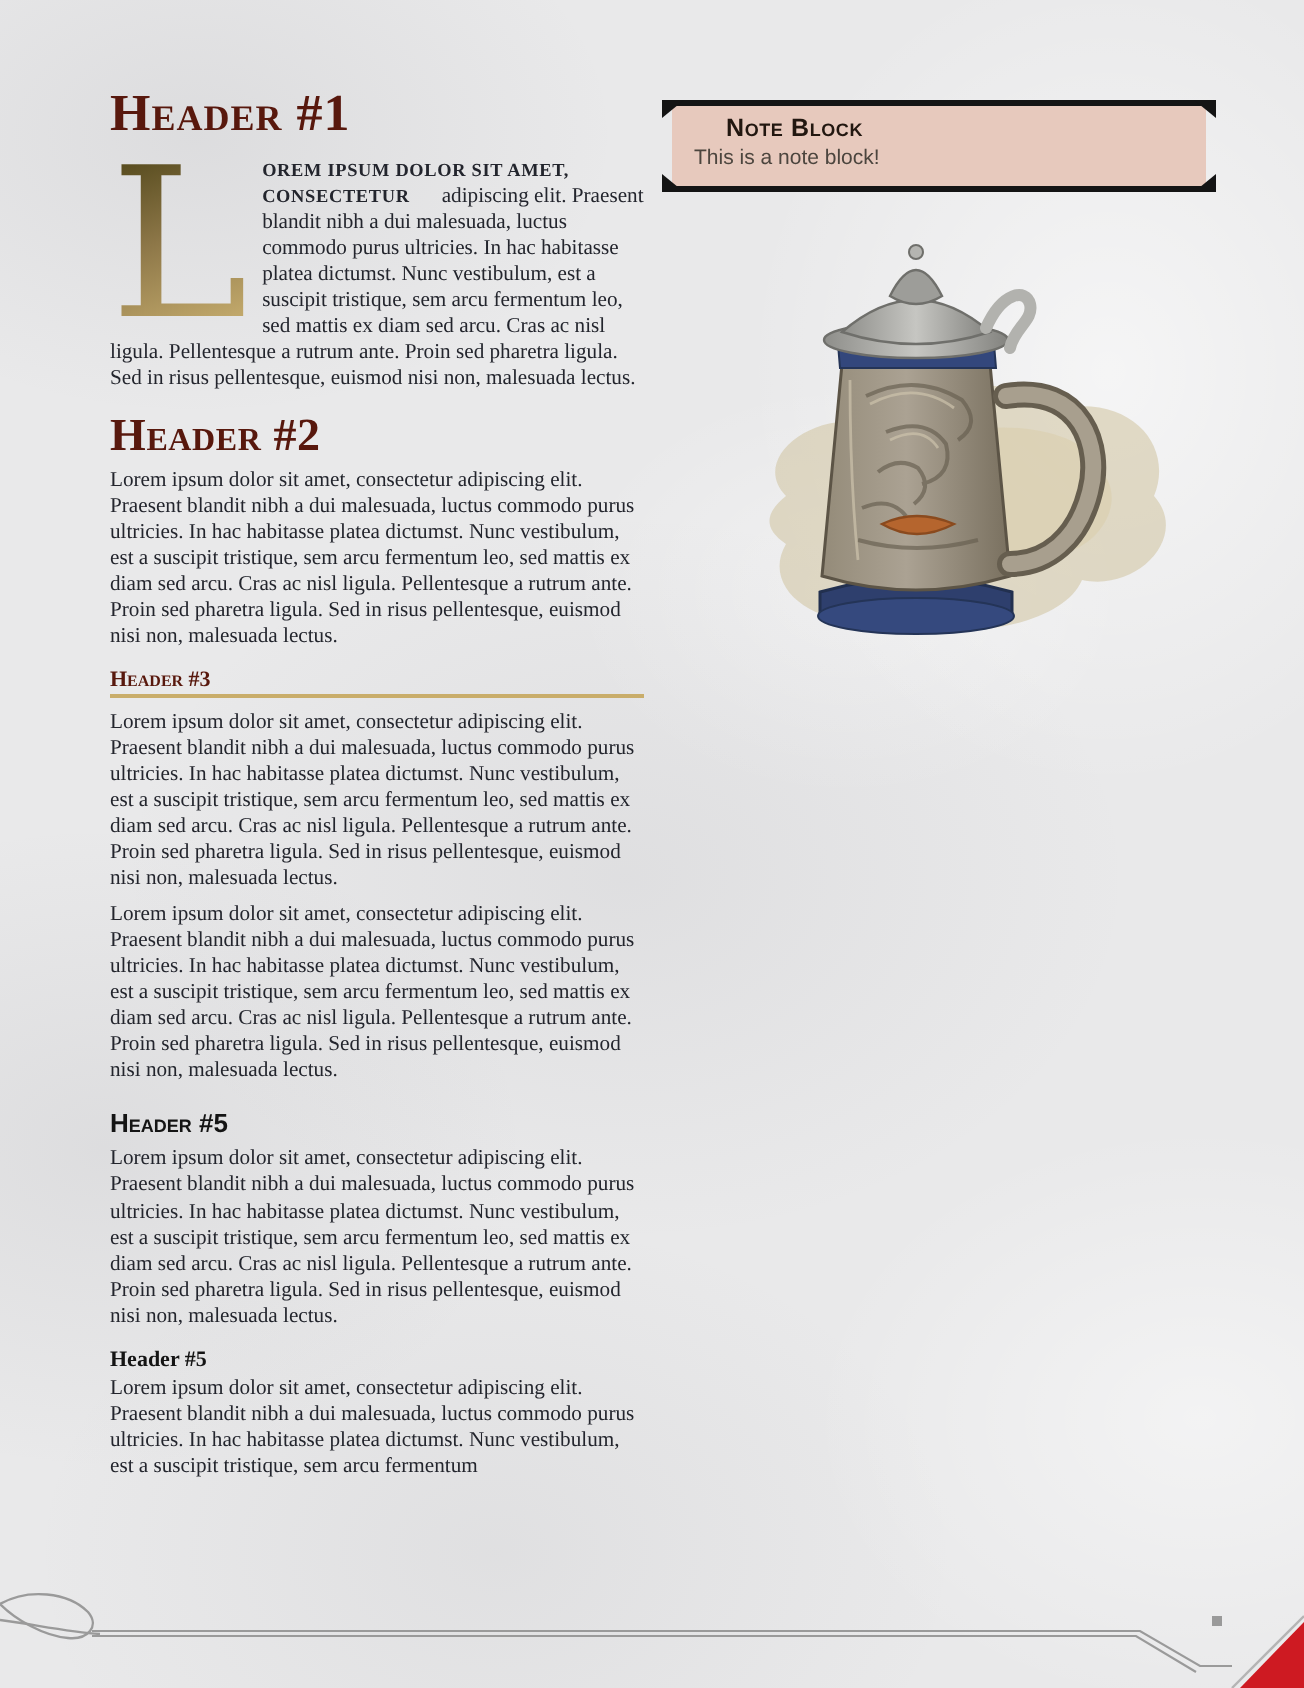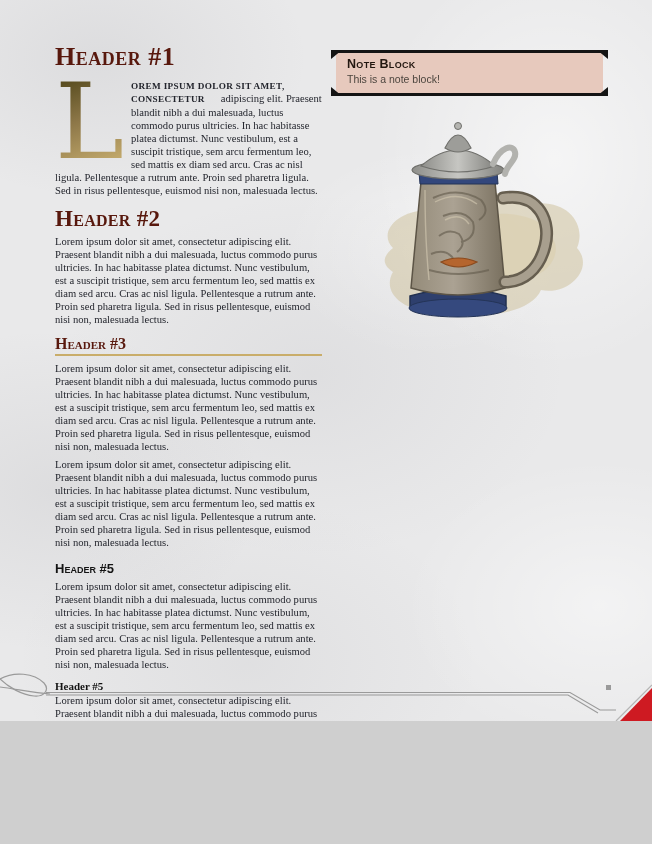--- a/index.html
+++ b/index.html
@@ -1,35 +1,35 @@
 <!DOCTYPE html>
 <html><head>
 <meta charset="utf-8">
 <style>
   html,body{margin:0;padding:0;background:#cfcfcf;}
   .page{
-    position:relative;width:652px;height:721px;overflow:hidden;margin:0 auto;
+    position:relative;width:652px;height:844px;overflow:hidden;margin:0 auto;
     background-color:#e9e9ea;
     background-image:
       radial-gradient(ellipse 300px 200px at 15% 8%,  rgba(110,110,118,.10), transparent 70%),
       radial-gradient(ellipse 260px 300px at 85% 22%, rgba(255,255,255,.55), transparent 70%),
       radial-gradient(ellipse 360px 260px at 48% 52%, rgba(120,120,128,.09), transparent 70%),
       radial-gradient(ellipse 300px 230px at 8% 68%,  rgba(115,115,122,.10), transparent 70%),
       radial-gradient(ellipse 280px 210px at 92% 84%, rgba(255,255,255,.45), transparent 70%),
       radial-gradient(ellipse 330px 240px at 38% 92%, rgba(115,115,122,.08), transparent 70%),
       radial-gradient(ellipse 200px 150px at 65% 35%, rgba(255,255,255,.35), transparent 70%);
     font-family:"Liberation Serif", serif; color:#23252d;
   }
   .columns{position:absolute;left:55px;top:40px;width:548px;display:flex;gap:14px;}
   .col{width:267px;flex:0 0 267px;}
   p.body{font-size:10.6px;line-height:1.23;margin:0 0 5px 0;text-align:left;}
   h1.hb,h2.hb,h3.hb,h4.hb{font-family:"Liberation Serif", serif;font-variant:small-caps;color:#58180d;font-weight:700;}
   h1.hb{font-size:26px;margin:2px 0 7px 0;letter-spacing:.5px;}
   h2.hb{font-size:23px;margin:9px 0 3px 0;letter-spacing:.3px;}
-  h3.hb{font-size:16px;margin:9px 0 6px 0;border-bottom:2px solid #c9ad6a;padding-bottom:1px;}
+  h3.hb{font-size:11px;margin:9px 0 6px 0;border-bottom:2px solid #c9ad6a;padding-bottom:1px;}
   h4.hb{font-size:13.5px;margin:9px 0 3px 0;}
   h5.hb{font-family:"Liberation Sans", sans-serif;font-variant:small-caps;font-weight:700;font-size:13px;color:#141414;margin:12px 0 4px 0;}
   h6.hb{font-family:"Liberation Serif", serif;font-weight:700;font-size:11px;color:#141414;margin:9px 0 2px 0;}
   .dropcap{
     float:left;font-family:"DejaVu Serif", serif;font-size:104px;line-height:.80;
     padding:2px 7px 0 0;font-weight:400;color:#8d7748;
   }
   @supports ((-webkit-background-clip:text) or (background-clip:text)){
     .dropcap{background:linear-gradient(160deg,#594d20 5%,#8d7748 45%,#c0a76a 90%);
       -webkit-background-clip:text;background-clip:text;color:transparent;}
@@ -37,21 +37,21 @@
   .lead{font-weight:700;font-size:9.2px;letter-spacing:.35px;margin-right:16px;}
   
   .note{position:relative;margin:12px 0 14px 0;background:#e7c9bd;padding:5px 11px 7px 11px;}
   .note::before,.note::after{content:"";position:absolute;left:-5px;right:-5px;height:3px;background:#141414;}
   .note::before{top:-2px;} .note::after{bottom:-2px;}
   .ncor{position:absolute;width:0;height:0;}
   .ncor.tl{top:-2px;left:-5px;border-top:9px solid #141414;border-right:11px solid transparent;}
   .ncor.tr{top:-2px;right:-5px;border-top:9px solid #141414;border-left:11px solid transparent;}
   .ncor.bl{bottom:-2px;left:-5px;border-bottom:9px solid #141414;border-right:11px solid transparent;}
   .ncor.br{bottom:-2px;right:-5px;border-bottom:9px solid #141414;border-left:11px solid transparent;}
-  .note-title,.desc-title{font-family:"Liberation Sans", sans-serif;font-variant:small-caps;font-weight:700;font-size:12.5px;color:#221710;margin:0 0 1px 0;letter-spacing:.3px;}
+  .note-title,.desc-title{font-family:"Liberation Sans", sans-serif;font-variant:small-caps;font-weight:700;font-size:12.5px;color:#221710;margin:0 0 1px 16px;letter-spacing:.3px;}
   .note-body,.desc-body{font-family:"Liberation Sans", sans-serif;font-size:10.5px;color:#4c453e;line-height:1.4;margin:0;}
   
   .desc{position:relative;margin:8px 0 10px 0;background:#f8f4e4;border:1px solid #70583f;padding:7px 13px 9px 13px;}
   .dot{position:absolute;width:5px;height:5px;background:#4f2517;}
   .dot.tl{top:-3px;left:-3px;} .dot.tr{top:-3px;right:-3px;}
   .dot.bl{bottom:-3px;left:-3px;} .dot.br{bottom:-3px;right:-3px;}
   .desc-body{color:#574e40;}
   .desc-line2{margin-top:2px;text-indent:12px;}
   .desc .b{font-weight:700;color:#3c342a;}
   

